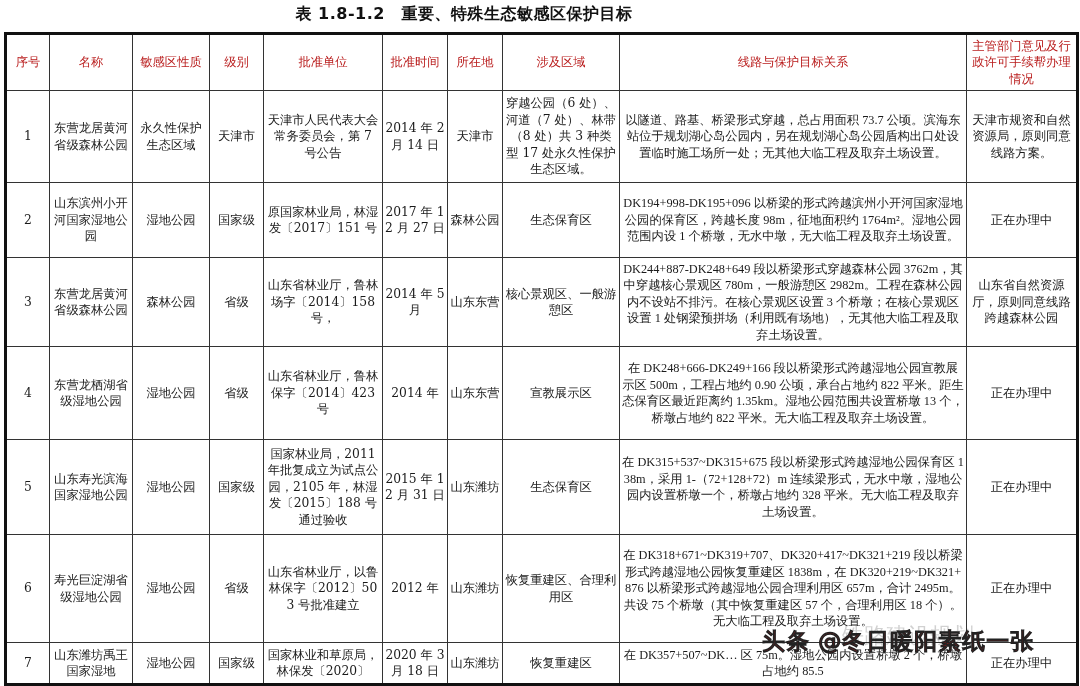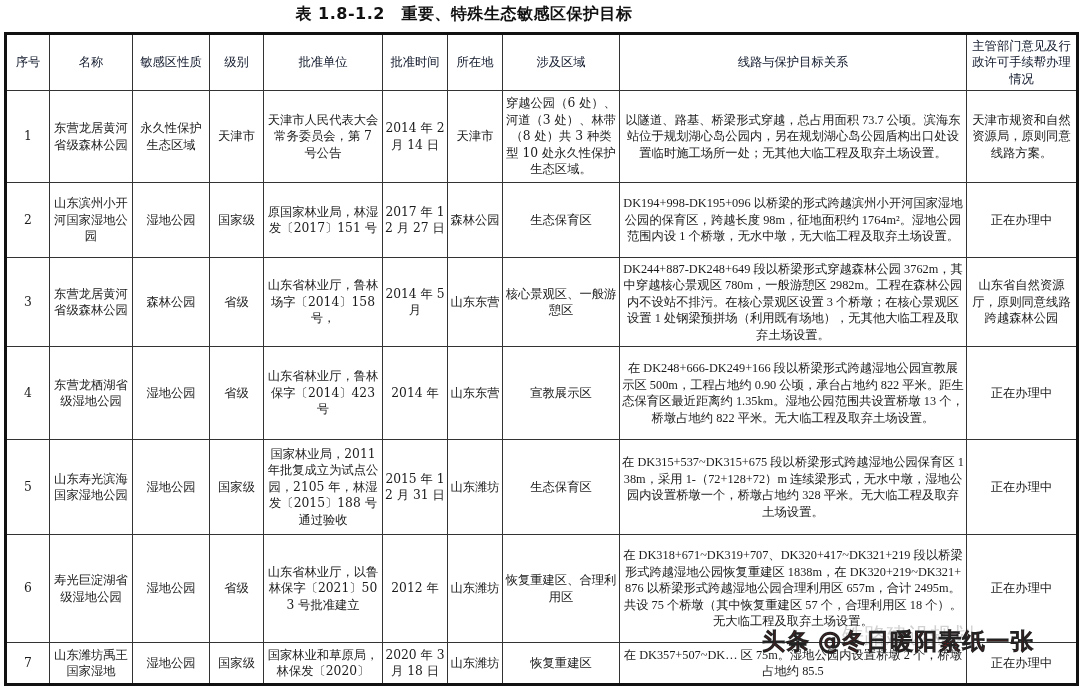--- a/index.html
+++ b/index.html
@@ -6,21 +6,21 @@
   body { width:1080px; height:686px; overflow:hidden; position:relative;
          font-family:"DejaVu Serif","Liberation Serif",serif; color:#1a1a1a; }
   .title { position:absolute; top:4px; left:0; width:928px; text-align:center;
            font-family:"DejaVu Sans","Liberation Sans",sans-serif; font-weight:bold;
            font-size:16px; letter-spacing:0.5px; color:#111; }
   table.t { position:absolute; top:32px; left:4px; width:1072px; border-collapse:collapse;
             table-layout:fixed; border:3px solid #111; }
   table.t th, table.t td { border:1px solid #333; font-size:12.3px; line-height:16.5px;
             text-align:center; vertical-align:middle; padding:0 2px; font-weight:normal;
             word-break:break-all; overflow:hidden; }
-  table.t th { color:#0f172a; }
+  table.t th { color:#b91c1c; }
   td.rel { text-align:center; padding:0 2px;font-family:Liberation Serif, serif; }
   td.left { text-align:left; }
   tr.h0 { height:57px; } tr.r1 { height:92px; } tr.r2 { height:75px; }
   tr.r3 { height:89px; } tr.r4 { height:93px; } tr.r5 { height:95px; }
   tr.r6 { height:108px; } tr.r7 { height:42px; }
   .wm { position:absolute; left:762px; top:626px; font-family:"DejaVu Sans","Liberation Sans",sans-serif;
         font-size:23px; color:#7f1d1d; -webkit-text-stroke:1.4px #222; letter-spacing:1px; white-space:nowrap; }
   .wm2 { position:absolute; left:842px; top:621px; font-family:"DejaVu Sans","Liberation Sans",sans-serif;
         font-size:22px; color:rgba(0,0,0,0.18); white-space:nowrap; }
 </style>
@@ -58,21 +58,21 @@
   </thead>
   <tbody>
     <tr class="r1">
       <td>1</td>
       <td>东营龙居黄河省级森林公园</td>
       <td>永久性保护生态区域</td>
       <td>天津市</td>
       <td>天津市人民代表大会常务委员会，第 7 号公告</td>
       <td>2014 年 2 月 14 日</td>
       <td>天津市</td>
-      <td>穿越公园（6 处）、河道（3 处）、林带（8 处）共 3 种类型 10 处永久性保护生态区域。</td>
+      <td>穿越公园（6 处）、河道（7 处）、林带（8 处）共 3 种类型 17 处永久性保护生态区域。</td>
       <td class="rel">以隧道、路基、桥梁形式穿越，总占用面积 73.7 公顷。滨海东站位于规划湖心岛公园内，另在规划湖心岛公园盾构出口处设置临时施工场所一处；无其他大临工程及取弃土场设置。</td>
       <td>天津市规资和自然资源局，原则同意线路方案。</td>
     </tr>
     <tr class="r2">
       <td>2</td>
       <td>山东滨州小开河国家湿地公园</td>
       <td>湿地公园</td>
       <td>国家级</td>
       <td>原国家林业局，林湿发〔2017〕151 号</td>
       <td>2017 年 12 月 27 日</td>
@@ -115,21 +115,21 @@
       <td>山东潍坊</td>
       <td>生态保育区</td>
       <td class="rel">在 DK315+537~DK315+675 段以桥梁形式跨越湿地公园保育区 138m，采用 1-（72+128+72）m 连续梁形式，无水中墩，湿地公园内设置桥墩一个，桥墩占地约 328 平米。无大临工程及取弃土场设置。</td>
       <td>正在办理中</td>
     </tr>
     <tr class="r6">
       <td>6</td>
       <td class="left">寿光巨淀湖省级湿地公园</td>
       <td class="left">湿地公园</td>
       <td class="left">省级</td>
-      <td class="left">山东省林业厅，以鲁林保字〔2021〕503 号批准建立</td>
+      <td class="left">山东省林业厅，以鲁林保字〔2012〕503 号批准建立</td>
       <td class="left">2012 年</td>
       <td>山东潍坊</td>
       <td>恢复重建区、合理利用区</td>
       <td class="rel">在 DK318+671~DK319+707、DK320+417~DK321+219 段以桥梁形式跨越湿地公园恢复重建区 1838m，在 DK320+219~DK321+876 以桥梁形式跨越湿地公园合理利用区 657m，合计 2495m。共设 75 个桥墩（其中恢复重建区 57 个，合理利用区 18 个）。无大临工程及取弃土场设置。</td>
       <td>正在办理中</td>
     </tr>
     <tr class="r7">
       <td>7</td>
       <td class="left">山东潍坊禹王国家湿地</td>
       <td class="left">湿地公园</td>

